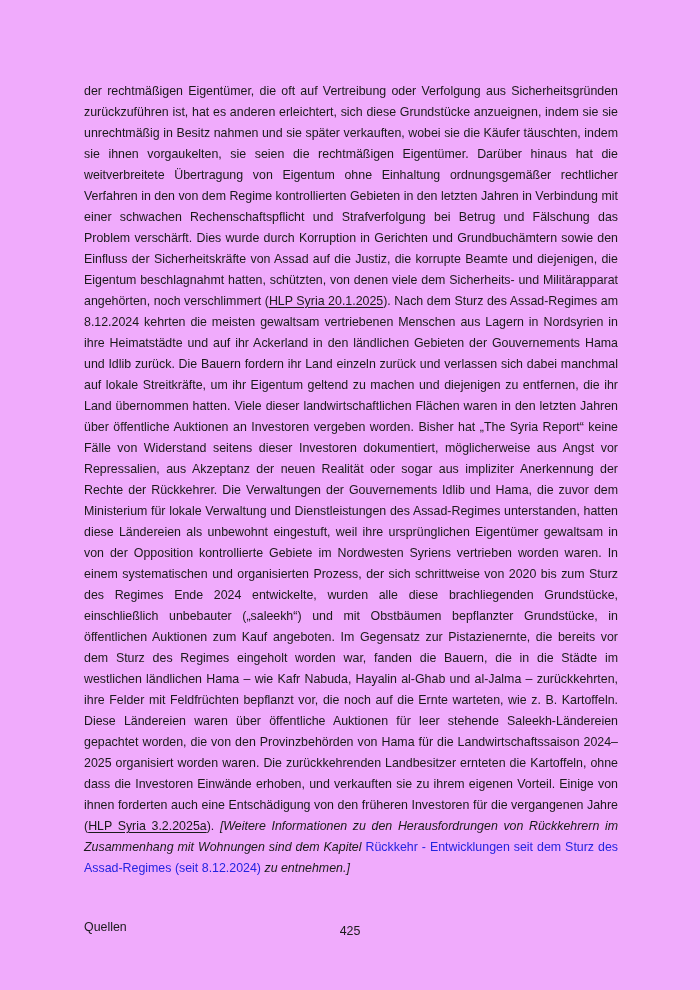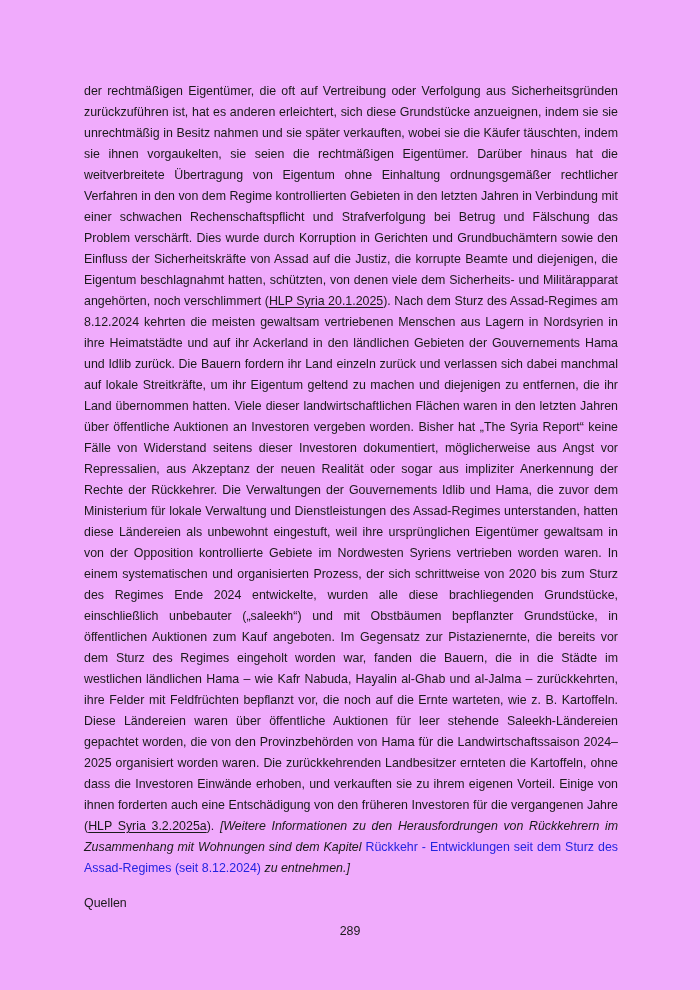--- a/index.html
+++ b/index.html
@@ -34,21 +34,21 @@
     text-underline-offset: 2px;
     cursor: pointer;
   }
   a.seg.link-blue {
     color: var(--link-blue, #2323e0);
     text-decoration: none;
     font-style: normal;
     cursor: pointer;
   }
   .sources-heading {
-    margin: 14px 0 0 0;
+    margin: 38px 0 0 0;
     font-size: 12.4px;
     line-height: 21px;
     font-weight: normal;
     color: #1a1a1a;
   }
   .page-number {
     position: absolute;
     left: 0;
     top: 923px;
     width: 100%;
@@ -59,14 +59,14 @@
   }
 </style>
 </head>
 <body>
 
 <div class="page">
   <div class="content">
     <p class="body-paragraph"><span class="seg normal">der rechtmäßigen Eigentümer, die oft auf Vertreibung oder Verfolgung aus Sicherheitsgründen zurückzuführen ist, hat es anderen erleichtert, sich diese Grundstücke anzueignen, indem sie sie unrechtmäßig in Besitz nahmen und sie später verkauften, wobei sie die Käufer täuschten, indem sie ihnen vorgaukelten, sie seien die rechtmäßigen Eigentümer. Darüber hinaus hat die weitverbreitete Übertragung von Eigentum ohne Einhaltung ordnungsgemäßer rechtlicher Verfahren in den von dem Regime kontrollierten Gebieten in den letzten Jahren in Verbindung mit einer schwachen Rechenschaftspflicht und Strafverfolgung bei Betrug und Fälschung das Problem verschärft. Dies wurde durch Korruption in Gerichten und Grundbuchämtern sowie den Einfluss der Sicherheitskräfte von Assad auf die Justiz, die korrupte Beamte und diejenigen, die Eigentum beschlagnahmt hatten, schützten, von denen viele dem Sicherheits- und Militärapparat angehörten, noch verschlimmert (</span><a class="seg link-underline" href="#">HLP Syria 20.1.2025</a><span class="seg normal">). Nach dem Sturz des Assad-Regimes am 8.12.2024 kehrten die meisten gewaltsam vertriebenen Menschen aus Lagern in Nordsyrien in ihre Heimatstädte und auf ihr Ackerland in den ländlichen Gebieten der Gouvernements Hama und Idlib zurück. Die Bauern fordern ihr Land einzeln zurück und verlassen sich dabei manchmal auf lokale Streitkräfte, um ihr Eigentum geltend zu machen und diejenigen zu entfernen, die ihr Land übernommen hatten. Viele dieser landwirtschaftlichen Flächen waren in den letzten Jahren über öffentliche Auktionen an Investoren vergeben worden. Bisher hat „The Syria Report“ keine Fälle von Widerstand seitens dieser Investoren dokumentiert, möglicherweise aus Angst vor Repressalien, aus Akzeptanz der neuen Realität oder sogar aus impliziter Anerkennung der Rechte der Rückkehrer. Die Verwaltungen der Gouvernements Idlib und Hama, die zuvor dem Ministerium für lokale Verwaltung und Dienstleistungen des Assad-Regimes unterstanden, hatten diese Ländereien als unbewohnt eingestuft, weil ihre ursprünglichen Eigentümer gewaltsam in von der Opposition kontrollierte Gebiete im Nordwesten Syriens vertrieben worden waren. In einem systematischen und organisierten Prozess, der sich schrittweise von 2020 bis zum Sturz des Regimes Ende 2024 entwickelte, wurden alle diese brachliegenden Grundstücke, einschließlich unbebauter („saleekh“) und mit Obstbäumen bepflanzter Grundstücke, in öffentlichen Auktionen zum Kauf angeboten. Im Gegensatz zur Pistazienernte, die bereits vor dem Sturz des Regimes eingeholt worden war, fanden die Bauern, die in die Städte im westlichen ländlichen Hama – wie Kafr Nabuda, Hayalin al-Ghab und al-Jalma – zurückkehrten, ihre Felder mit Feldfrüchten bepflanzt vor, die noch auf die Ernte warteten, wie z. B. Kartoffeln. Diese Ländereien waren über öffentliche Auktionen für leer stehende Saleekh-Ländereien gepachtet worden, die von den Provinzbehörden von Hama für die Landwirtschaftssaison 2024–2025 organisiert worden waren. Die zurückkehrenden Landbesitzer ernteten die Kartoffeln, ohne dass die Investoren Einwände erhoben, und verkauften sie zu ihrem eigenen Vorteil. Einige von ihnen forderten auch eine Entschädigung von den früheren Investoren für die vergangenen Jahre (</span><a class="seg link-underline" href="#">HLP Syria 3.2.2025a</a><span class="seg normal">).</span><span class="seg italic"> [Weitere Informationen zu den Herausfordrungen von Rückkehrern im Zusammenhang mit Wohnungen sind dem Kapitel </span><a class="seg link-blue" href="#">Rückkehr - Entwicklungen seit dem Sturz des Assad-Regimes (seit 8.12.2024)</a><span class="seg italic"> zu entnehmen.]</span></p>
     <p class="sources-heading">Quellen</p>
   </div>
-  <div class="page-number">289</div>
+  <div class="page-number">425</div>
 </div>
 
 </body></html>

